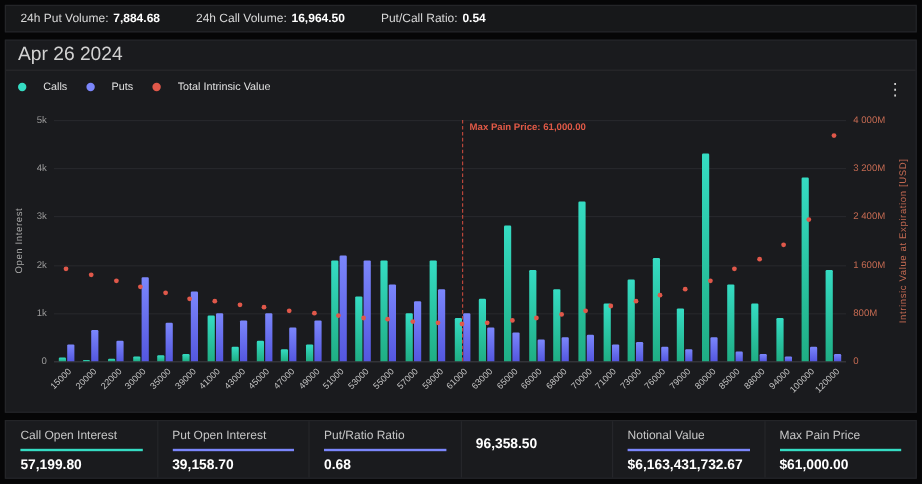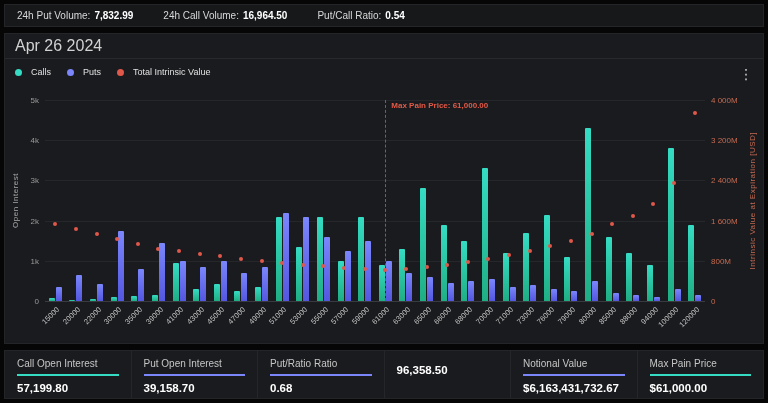--- a/index.html
+++ b/index.html
@@ -10,21 +10,21 @@
             font-size:10px; color:#d8d8d8; }
   .topstat b { color:#fff; margin-left:4px; }
 
   .panel { position:absolute; top:33px; left:4px; right:4px; height:311px; background:#1a1b1e; border:1px solid #242528; }
   .panel-header { height:25px; display:flex; justify-content:space-between; align-items:center;
                   padding:0 10px; border-bottom:1px solid #28292c; }
   .panel-title { font-size:11px; font-weight:bold; color:#e8e8e8; }
   .date-btn { font-size:16px; color:#d2d2d2; cursor:pointer; }
 
   .legend { position:absolute; top:33px; left:10px; display:flex; gap:16px; align-items:center; }
-  .legend-item { display:flex; align-items:center; gap:9px; font-size:9px; color:#e0e0e0; cursor:pointer; }
+  .legend-item { display:flex; align-items:center; gap:14px; font-size:9px; color:#e0e0e0; cursor:pointer; }
   .legend-dot { width:7px; height:7px; border-radius:50%; }
   .kebab { position:absolute; top:33px; right:10px; color:#cfcfcf; font-size:14px; line-height:1; cursor:pointer; }
 
   .chart { position:absolute; left:4px; right:4px; top:52px; bottom:2px; }
   .plot { position:absolute; left:36px; right:54px; top:14px; bottom:40px; }
   .gridline { position:absolute; left:0; right:0; height:1px; background:#26272b; }
   .gridline.base { background:#3a3b40; }
   .ytick { position:absolute; font-size:8px; color:#9a9a9a; white-space:nowrap; }
   .ytick.left { left:-6px; transform:translate(-100%,-50%); }
   .ytick.right { right:-6px; transform:translate(100%,-50%); color:#c46a52; }
@@ -47,21 +47,21 @@
             border:1px solid #242528; display:flex; }
   .fcol { flex:1; padding:7px 12px 0; }
   .fcol + .fcol { border-left:1px solid #25262a; }
   .flabel { font-size:10px; color:#c6c6c6; padding-bottom:5px; border-bottom:2px solid transparent; white-space:nowrap; }
   .fvalue { font-size:11.5px; font-weight:bold; color:#ffffff; margin-top:6px; white-space:nowrap; }
 </style>
 </head>
 <body>
 
 <div class="topbar">
-    <div class="topstat"><span>24h Put Volume:</span><b>7,832.99</b></div>
+    <div class="topstat"><span>24h Put Volume:</span><b>7,884.68</b></div>
     <div class="topstat"><span>24h Call Volume:</span><b>16,964.50</b></div>
     <div class="topstat"><span>Put/Call Ratio:</span><b>0.54</b></div>
   </div>
 
 <div class="panel">
   <div class="panel-header">
     <span class="date-btn">Apr 26 2024</span>
   </div>
   <div class="legend">
       <div class="legend-item">

